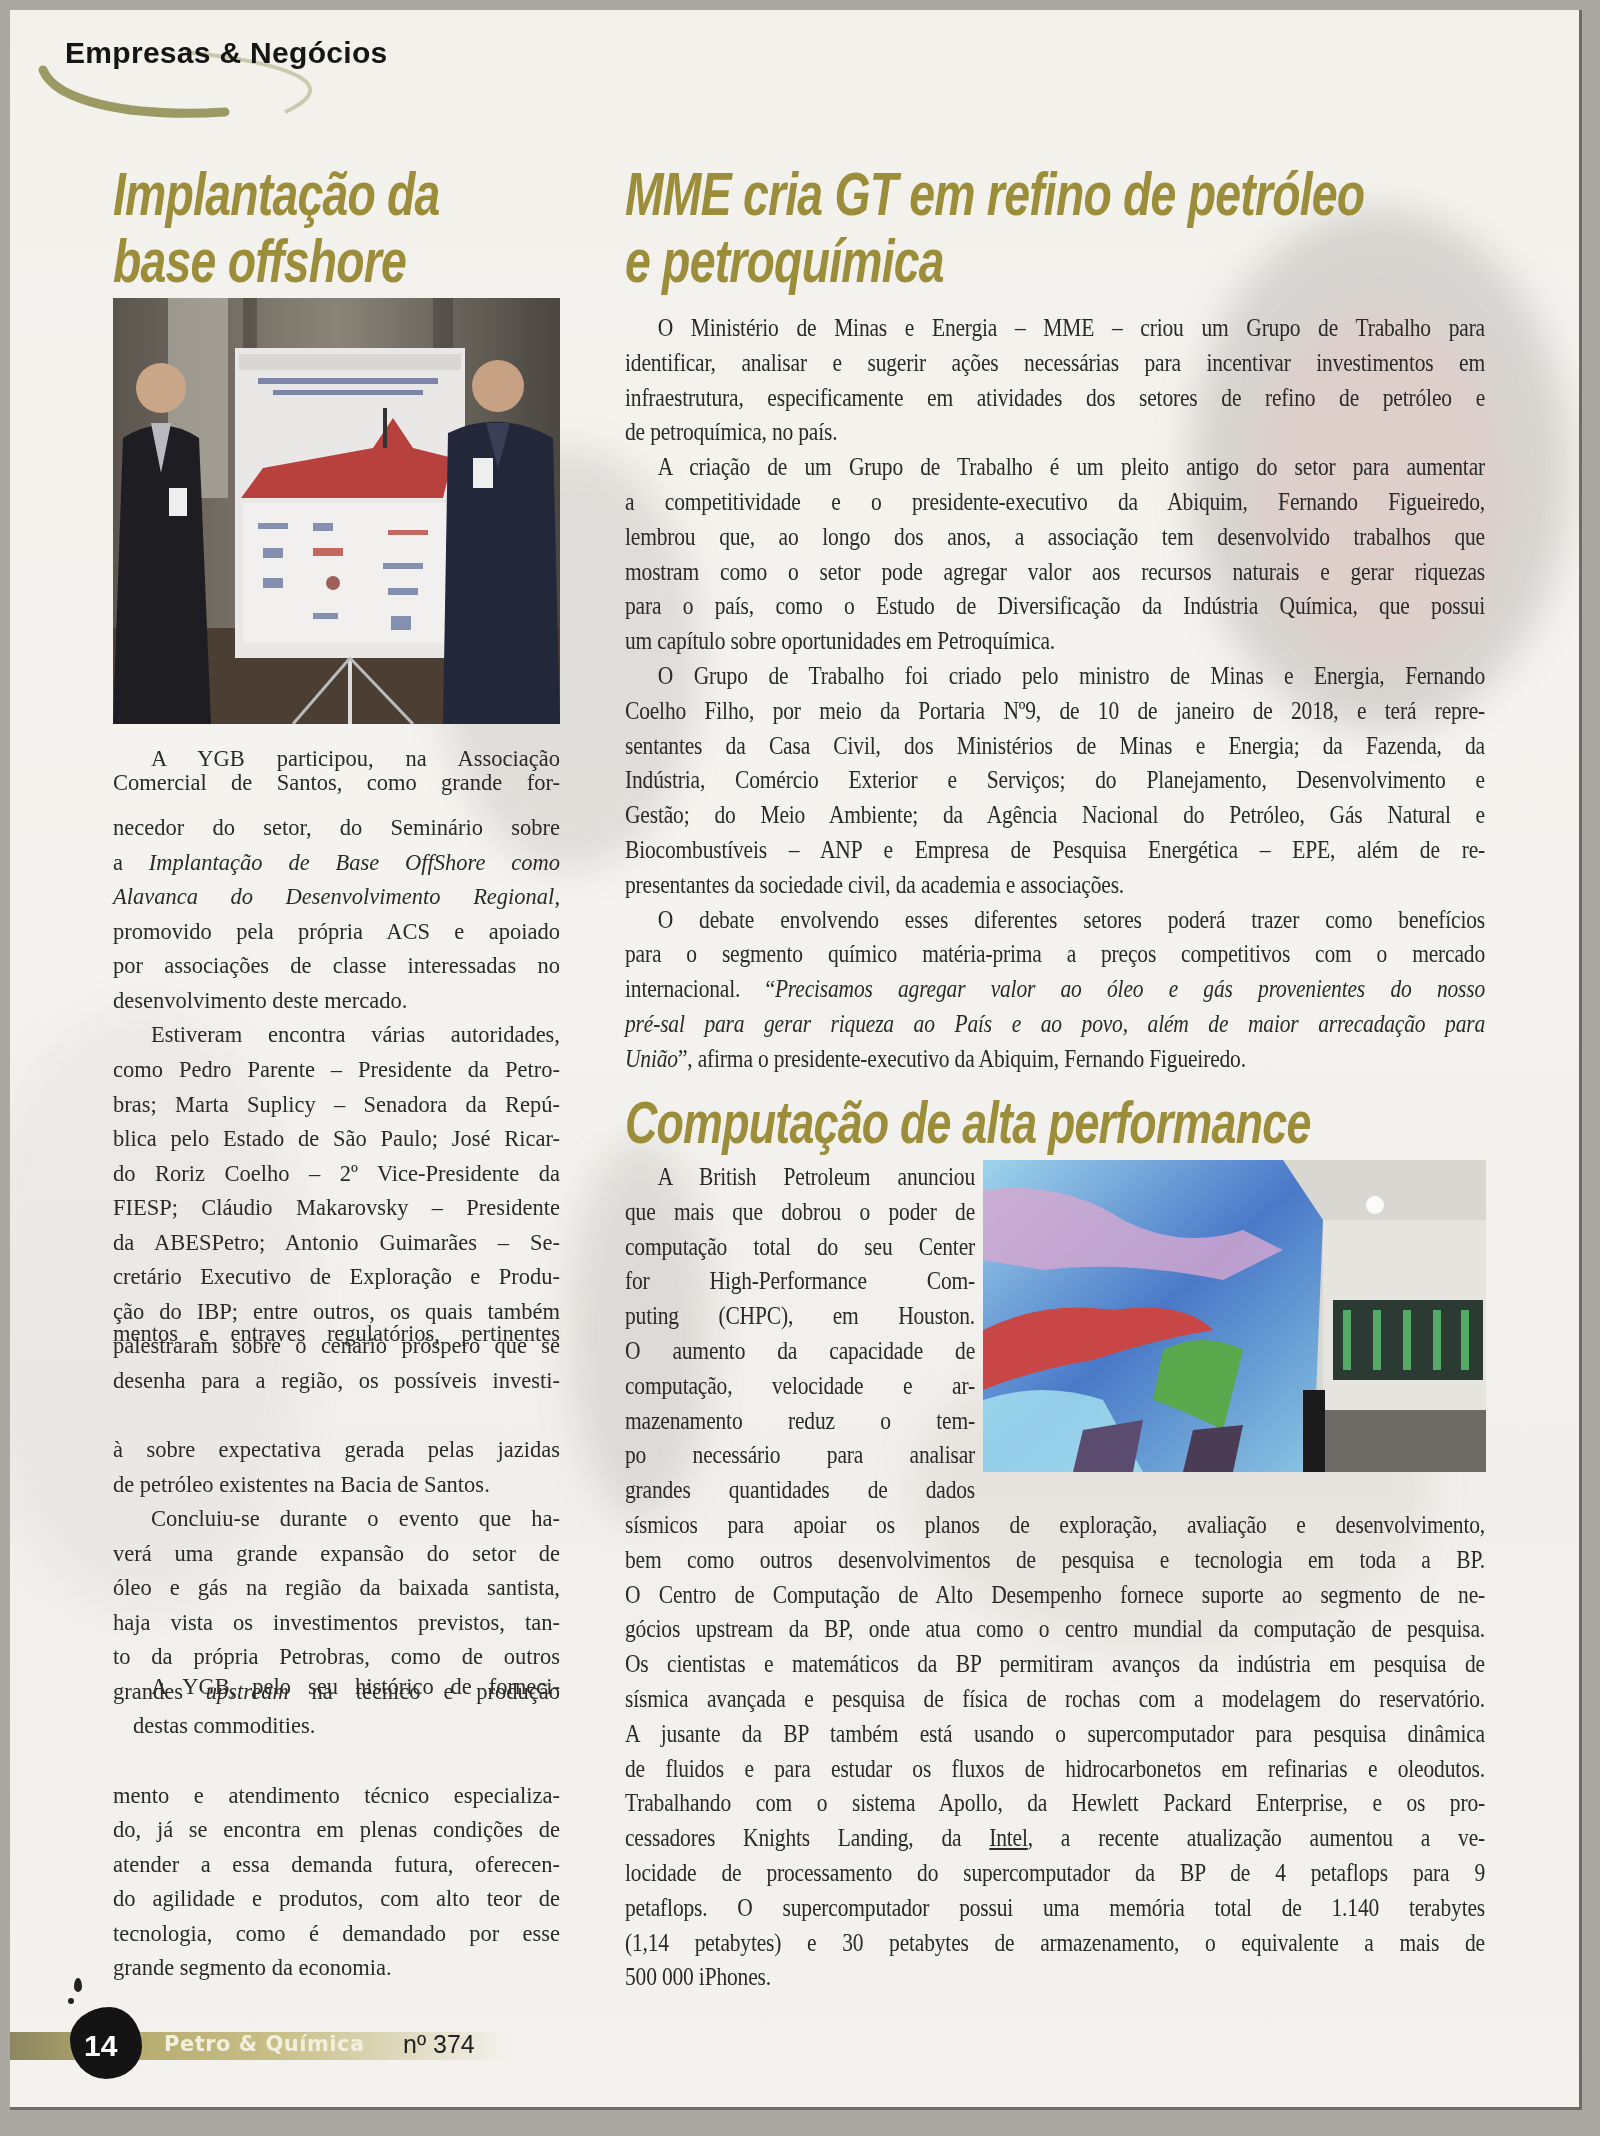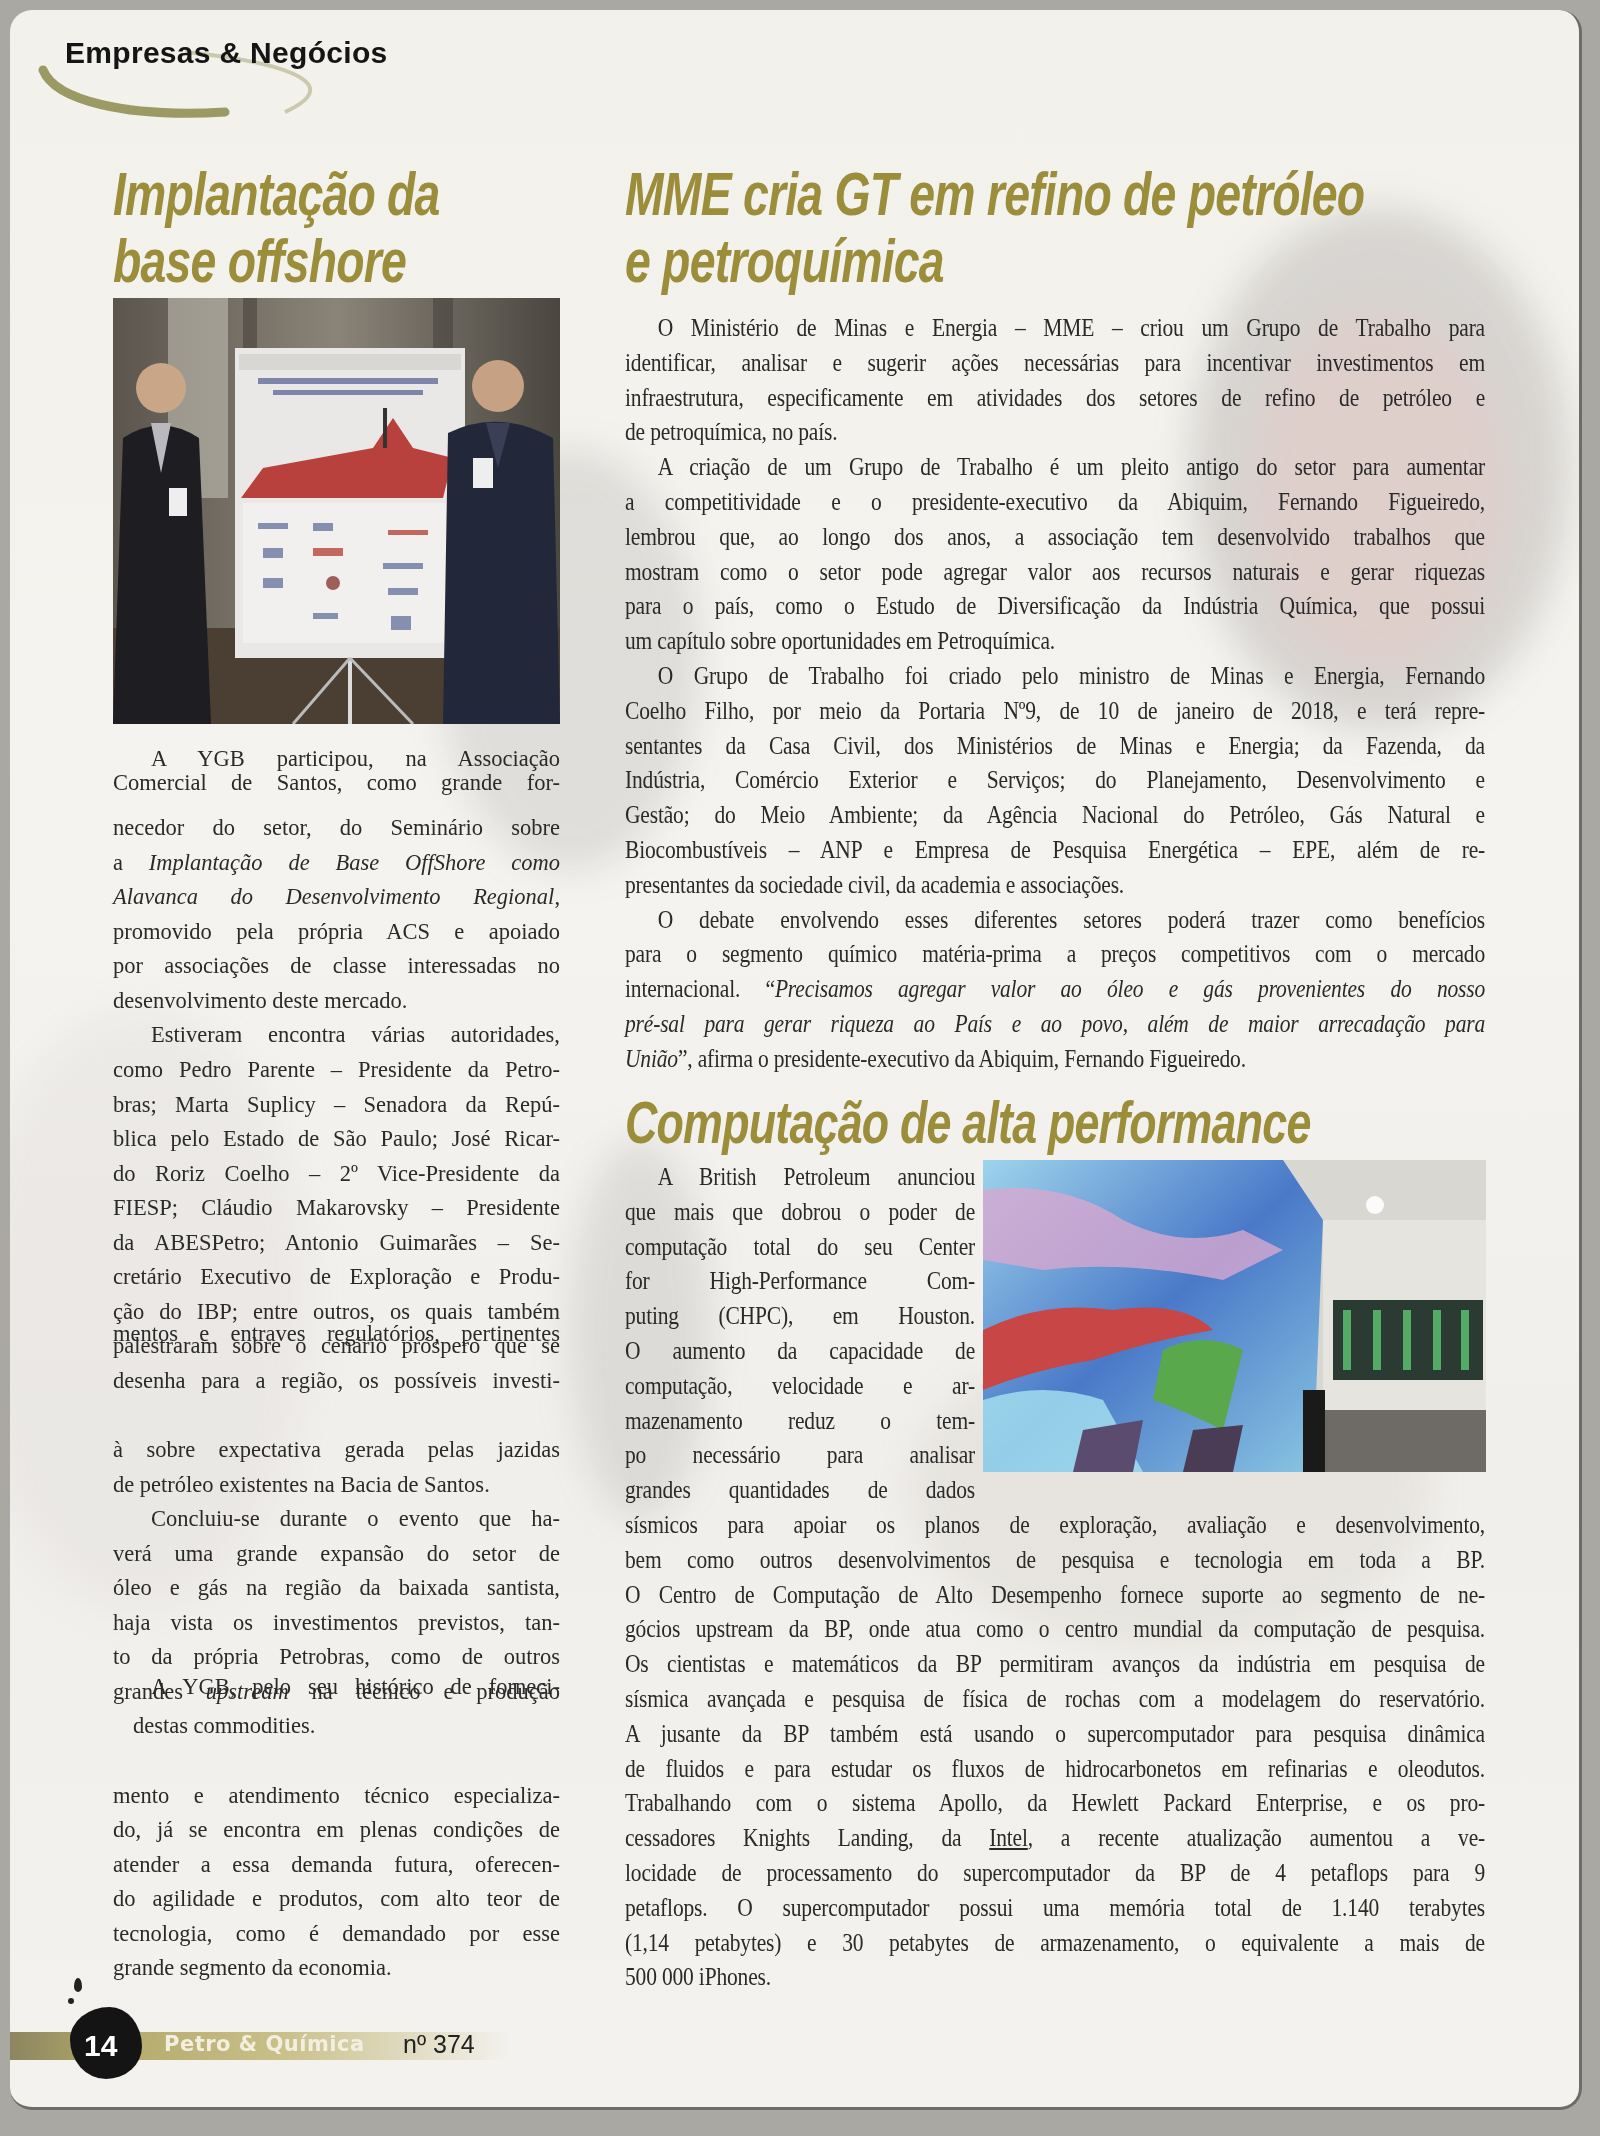--- a/index.html
+++ b/index.html
@@ -1,19 +1,19 @@
 <!DOCTYPE html>
 <html><head>
 <meta charset="utf-8">
 <style>
   html,body{margin:0;padding:0;}
   body{width:1600px;height:2136px;background:#a9a8a3;position:relative;overflow:hidden;}
   .page{position:absolute;left:10px;top:10px;width:1572px;height:2100px;
     background:linear-gradient(180deg,#f2f1ec 0%,#f4f3ef 40%,#f1efec 70%,#f3f2ee 100%);
-    border-right:3px solid #6d6c69;border-bottom:3px solid #6d6c69;box-sizing:border-box;overflow:hidden;border-radius:22px;}
+    border-right:3px solid #6d6c69;border-bottom:3px solid #6d6c69;box-sizing:border-box;overflow:hidden;}
   .ghost{position:absolute;border-radius:50%;filter:blur(18px);}
   .g1{left:1180px;top:200px;width:380px;height:520px;background:rgba(120,110,110,.22);}
   .g2{left:1240px;top:300px;width:260px;height:360px;background:rgba(230,200,195,.45);}
   .g3{left:430px;top:440px;width:260px;height:420px;background:rgba(120,115,115,.16);}
   .g4{left:900px;top:1320px;width:520px;height:320px;background:rgba(170,160,150,.14);}
   .g5{left:-40px;top:1000px;width:340px;height:600px;background:rgba(190,185,180,.12);}
   .g6{left:560px;top:1130px;width:140px;height:380px;background:rgba(130,125,120,.18);}
 
   .swoosh{position:absolute;left:25px;top:30px;width:330px;height:90px;}
   .section-title{position:absolute;left:55px;top:26px;font-family:"Liberation Sans",sans-serif;font-weight:bold;

